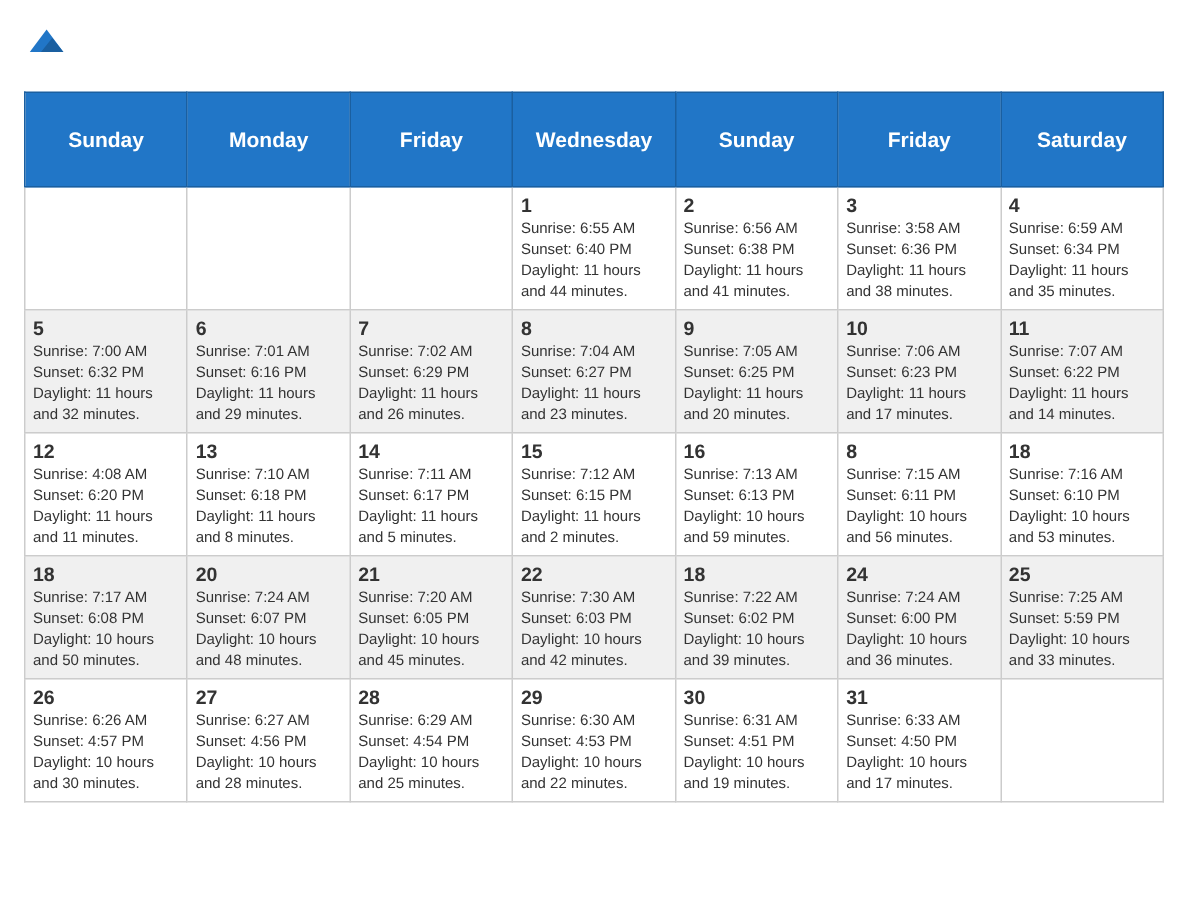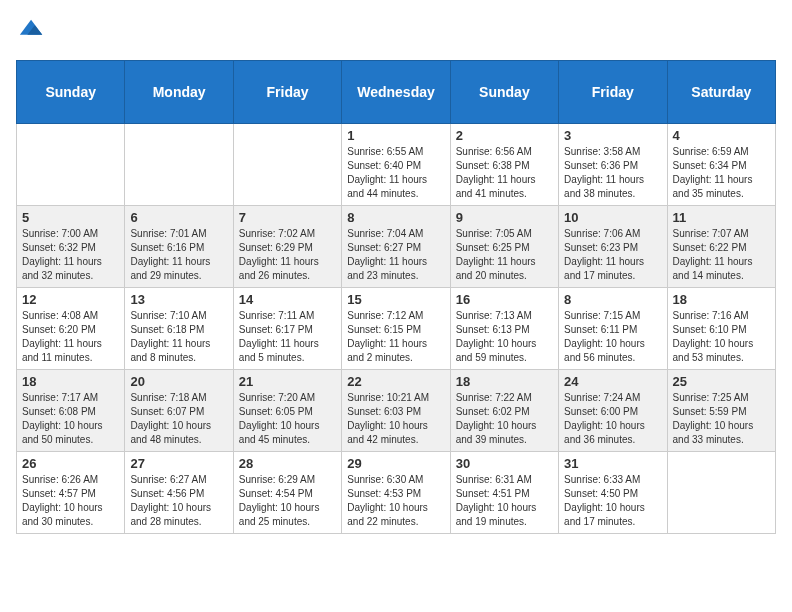--- a/index.html
+++ b/index.html
@@ -239,33 +239,33 @@
       </tr>
       <tr class="row-shaded">
         <td>
           <span class="day-number">18</span>
           <div class="day-info">Sunrise: 7:17 AM
 Sunset: 6:08 PM
 Daylight: 10 hours and 50 minutes.</div>
         </td>
         <td>
           <span class="day-number">20</span>
-          <div class="day-info">Sunrise: 7:18 AM
+          <div class="day-info">Sunrise: 7:24 AM
 Sunset: 6:07 PM
 Daylight: 10 hours and 48 minutes.</div>
         </td>
         <td>
           <span class="day-number">21</span>
           <div class="day-info">Sunrise: 7:20 AM
 Sunset: 6:05 PM
 Daylight: 10 hours and 45 minutes.</div>
         </td>
         <td>
           <span class="day-number">22</span>
-          <div class="day-info">Sunrise: 10:21 AM
+          <div class="day-info">Sunrise: 7:30 AM
 Sunset: 6:03 PM
 Daylight: 10 hours and 42 minutes.</div>
         </td>
         <td>
           <span class="day-number">18</span>
           <div class="day-info">Sunrise: 7:22 AM
 Sunset: 6:02 PM
 Daylight: 10 hours and 39 minutes.</div>
         </td>
         <td>

